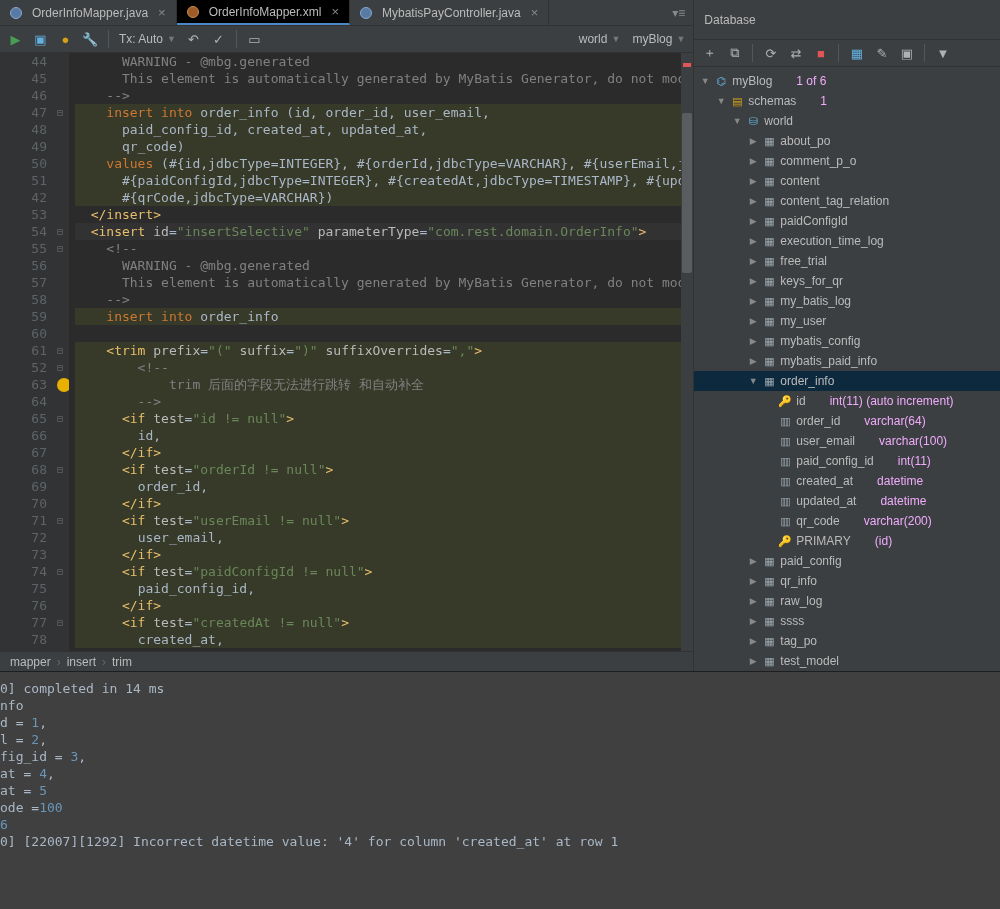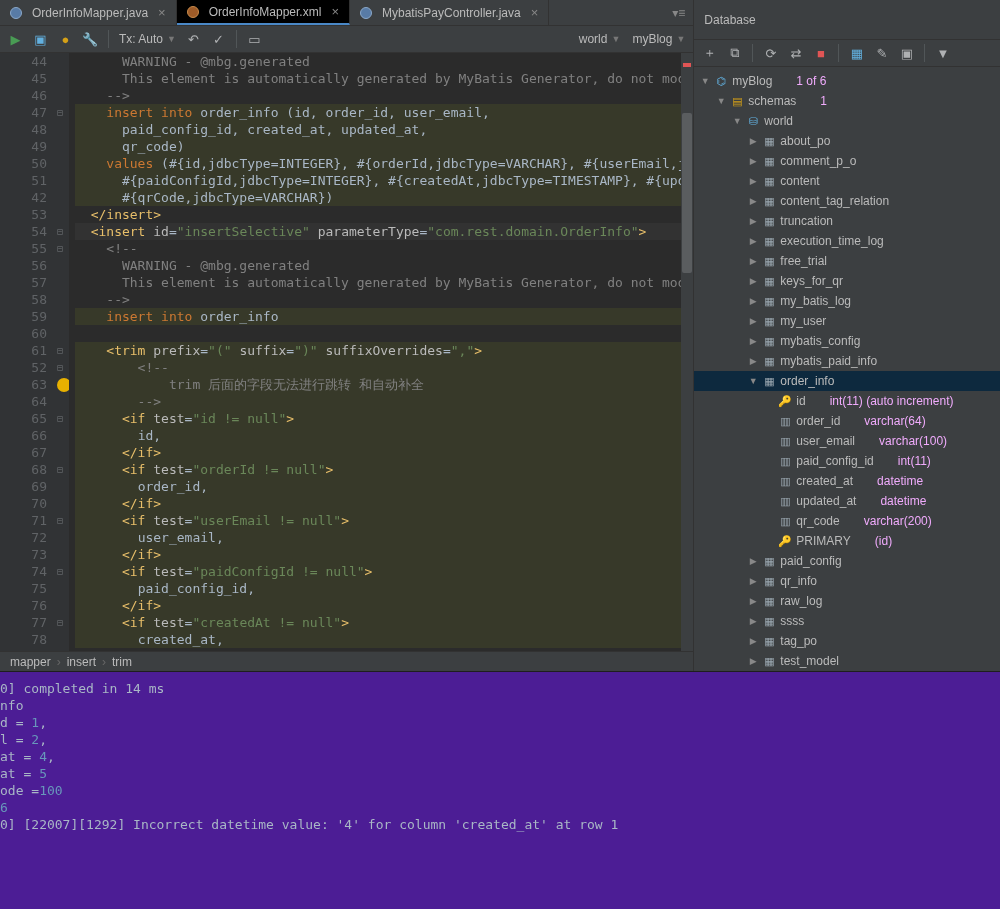--- a/index.html
+++ b/index.html
@@ -86,21 +86,21 @@
 .tree-ico { width: 14px; height: 14px; display: inline-flex; align-items: center; justify-content: center; font-size: 11px; }
 .ico-table { color: #9aa7b0; }
 .ico-col { color: #9aa7b0; }
 .ico-key { color: #d4a017; }
 .ico-db { color: #62b0df; }
 .ico-schema { color: #d4a017; }
 .tree-dim { color: #f0abfc; margin-left: 20px; }
 
 
 .console {
-  flex: 1; background: #4c1d95; border-top: 1px solid #1e1e1e;
+  flex: 1; background: #404040; border-top: 1px solid #1e1e1e;
   font-family: Consolas, monospace; font-size: 13px; line-height: 17px;
   padding: 8px 8px 8px 0; overflow: hidden;
 }
 .con-num-c { color: #6897bb; }
 .con-err { color: #ff6b68; }
 .con-gray { color: #a9b7c6; }
 </style>
 </head>
 <body>
 
@@ -267,21 +267,21 @@
           <span>content</span>
         </div>
         <div class="tree-row" style="padding-left: 54px;">
           <span class="tree-arrow">▶</span>
           <span class="tree-ico ico-table">▦</span>
           <span>content_tag_relation</span>
         </div>
         <div class="tree-row" style="padding-left: 54px;">
           <span class="tree-arrow">▶</span>
           <span class="tree-ico ico-table">▦</span>
-          <span>truncation</span>
+          <span>paidConfigId</span>
         </div>
         <div class="tree-row" style="padding-left: 54px;">
           <span class="tree-arrow">▶</span>
           <span class="tree-ico ico-table">▦</span>
           <span>execution_time_log</span>
         </div>
         <div class="tree-row" style="padding-left: 54px;">
           <span class="tree-arrow">▶</span>
           <span class="tree-ico ico-table">▦</span>
           <span>free_trial</span>
@@ -396,18 +396,19 @@
         </div>
       </div>
   </div>
 </div>
 
 <div class="console" id="console">
     <div><span class="con-gray">0] completed in 14 ms</span></div>
     <div><span class="con-gray">nfo</span></div>
     <div><span class="con-gray">d = </span><span class="con-num-c">1</span><span class="con-gray">,</span></div>
     <div><span class="con-gray">l = </span><span class="con-num-c">2</span><span class="con-gray">,</span></div>
+    <div><span class="con-gray">fig_id = </span><span class="con-num-c">3</span><span class="con-gray">,</span></div>
     <div><span class="con-gray">at = </span><span class="con-num-c">4</span><span class="con-gray">,</span></div>
     <div><span class="con-gray">at = </span><span class="con-num-c">5</span></div>
     <div><span class="con-gray">ode =</span><span class="con-num-c">100</span></div>
     <div><span class="con-num-c">6</span></div>
     <div><span class="con-gray">0] [22007][1292] Incorrect datetime value: '4' for column 'created_at' at row 1</span></div>
   </div>
 
 </body></html>

